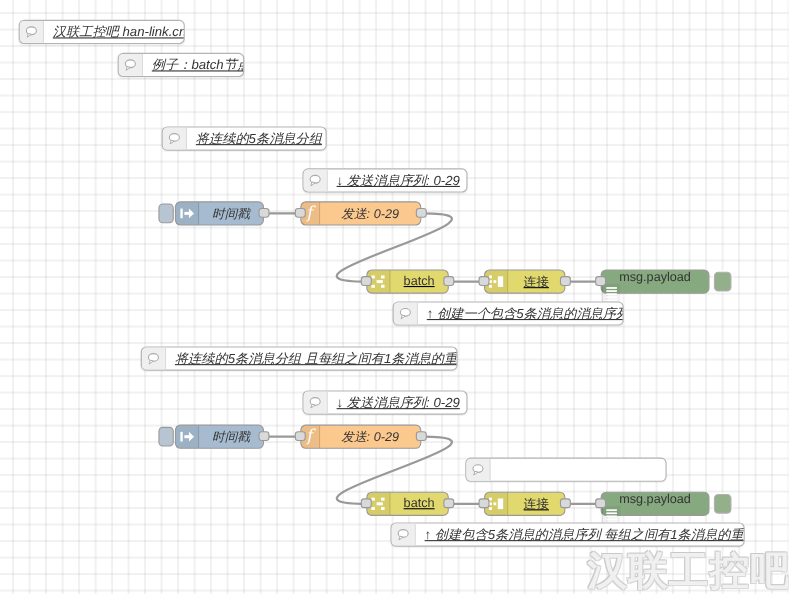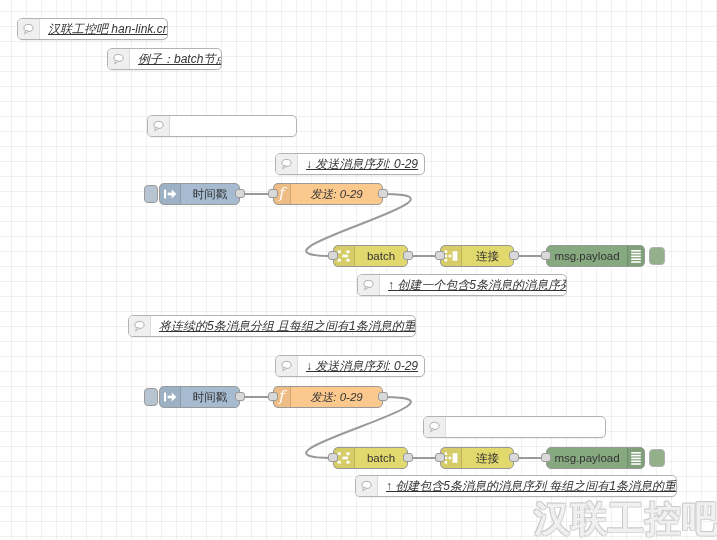--- a/index.html
+++ b/index.html
@@ -33,24 +33,24 @@
     flex:1; display:flex; align-items:center; justify-content:center;
     font-size:12px; font-style:italic; color:#333; white-space:nowrap; padding:0 8px;text-decoration:underline;
   }
 
   
   .nr-node {
     position:absolute; height:22px; z-index:2;
     border:1px solid #999; border-radius:5px;
     display:flex; align-items:stretch;
   }
-  .nr-node.inject   { background:var(--inject,#a6bbcf); }
+  .nr-node.inject   { background:var(--inject,#a6bbcf);font-style:italic; }
   .nr-node.function { background:var(--function,#fbc88e); }
-  .nr-node.sequence { background:var(--sequence,#e2d96e); }
-  .nr-node.debug    { background:var(--debug,#87a980); }
+  .nr-node.sequence { background:var(--sequence,#e2d96e);text-decoration:underline; }
+  .nr-node.debug    { background:var(--debug,#87a980);flex-direction:column; }
 
   .icon-region {
     width:21px; flex:0 0 21px; background:rgba(0,0,0,0.05);
     border-right:1px solid rgba(0,0,0,0.12);
     display:flex; align-items:center; justify-content:center;
   }
   .icon-region.right { border-right:none; border-left:1px solid rgba(0,0,0,0.12); flex:0 0 17px; width:17px; }
   .ficon { color:#fff; font-family:"DejaVu Serif", serif; font-style:italic; font-size:15px; line-height:1; padding-bottom:2px; }
   .nr-label {
     flex:1; display:flex; align-items:center; justify-content:center;
@@ -115,20 +115,21 @@
       </span>
     <span class="c-label">例子：batch节点</span>
   </div>
   <div class="comment" style="left:147px;top:115px;width:150px">
     <span class="c-icon">
         <svg width="15" height="14" viewBox="0 0 20 20">
           <ellipse cx="10" cy="8.5" rx="6.5" ry="5" fill="#fff" stroke="#aaa" stroke-width="1.4"></ellipse>
           <path d="M6 12 L4.5 17 L10 13.2 Z" fill="#fff" stroke="#aaa" stroke-width="1.2"></path>
         </svg>
       </span>
+    <span class="c-label">将连续的5条消息分组</span>
   </div>
   <div class="comment" style="left:275px;top:153px;width:150px">
     <span class="c-icon">
         <svg width="15" height="14" viewBox="0 0 20 20">
           <ellipse cx="10" cy="8.5" rx="6.5" ry="5" fill="#fff" stroke="#aaa" stroke-width="1.4"></ellipse>
           <path d="M6 12 L4.5 17 L10 13.2 Z" fill="#fff" stroke="#aaa" stroke-width="1.2"></path>
         </svg>
       </span>
     <span class="c-label">↓ 发送消息序列: 0-29</span>
   </div>

